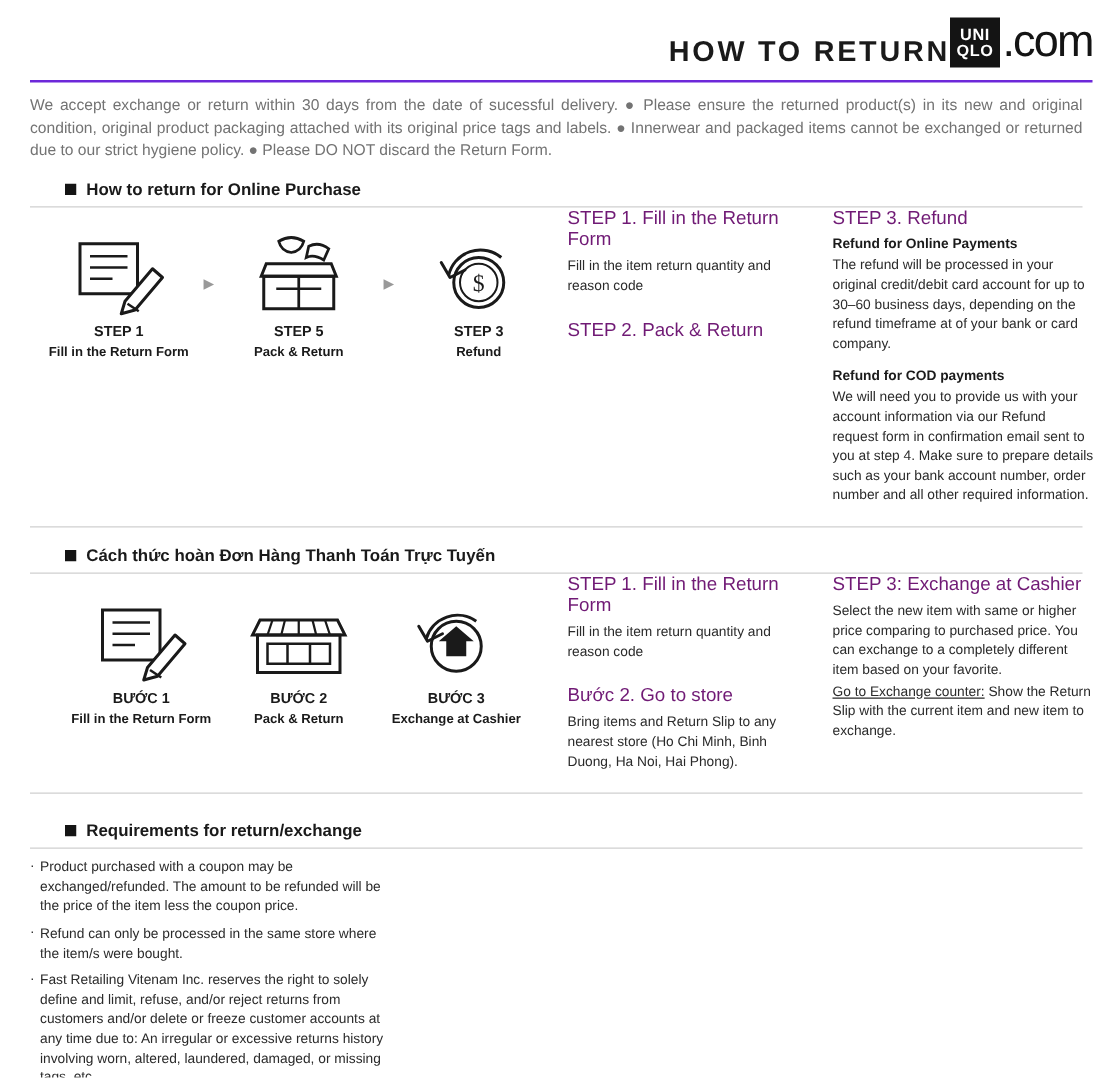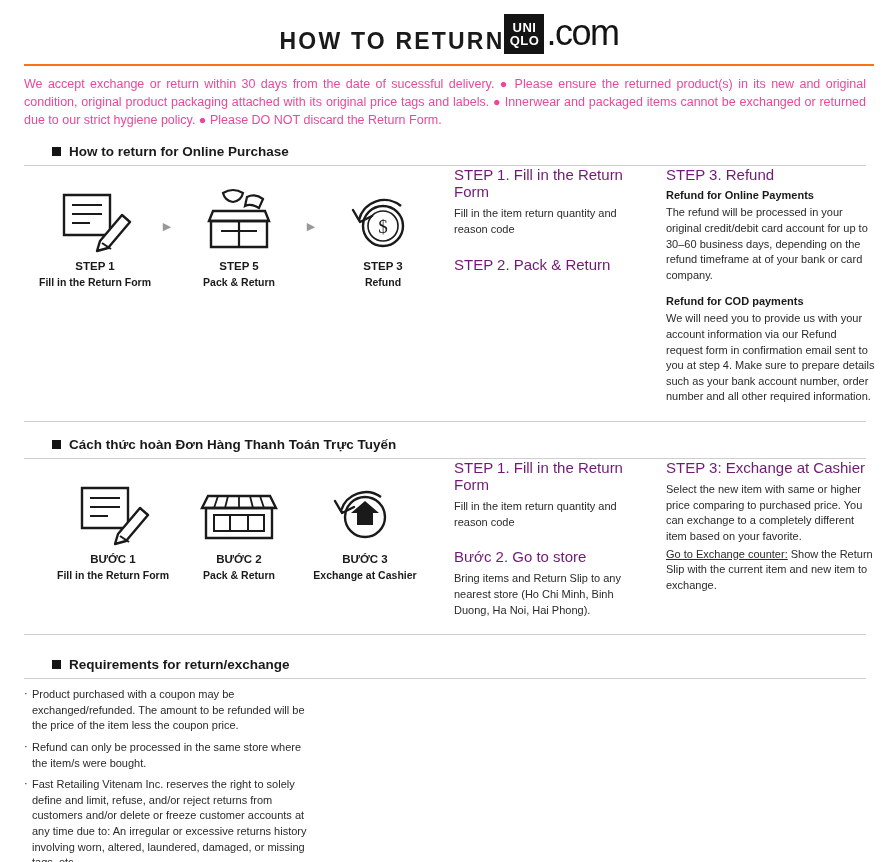--- a/index.html
+++ b/index.html
@@ -17,23 +17,23 @@
   .page {
     width: 888px;
     padding: 14px 14px 0 24px;
     position: relative;
   }
 
   
   .header {
     display: flex;
     align-items: flex-end;
-    justify-content: center;
+    justify-content: flex-end;
     padding-bottom: 10px;
-    border-bottom: 2px solid #f97316;
+    border-bottom: 2px solid #6d28d9;
   }
   .page-title {
     font-size: 23px;
     font-weight: bold;
     letter-spacing: 2.2px;
     color: #1a1a1a;
     margin: 0;
     line-height: 1.1;
   }
   .brand {
@@ -65,21 +65,21 @@
     color: #141414;
     line-height: 0.9;
     margin-left: 2px;
     padding-bottom: 1px;
   }
 
   
   .intro {
     font-size: 12.5px;
     line-height: 1.45;
-    color: #ec4899;
+    color: #737373;
     margin: 9px 0 0 0;
     text-align: justify;
     padding-right: 8px;
   }
 
   
   .section-heading {
     display: flex;
     align-items: center;
     gap: 8px;

